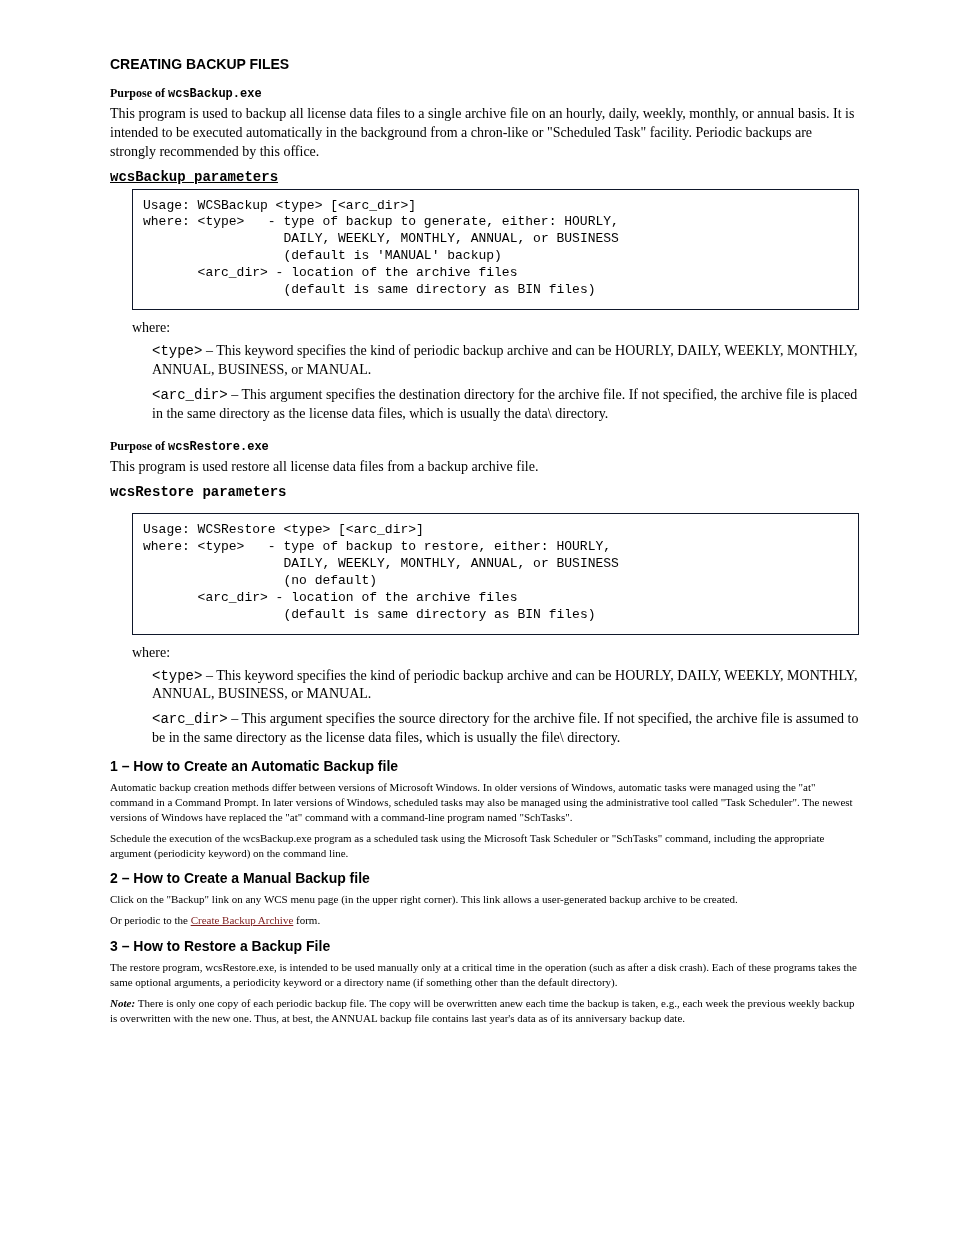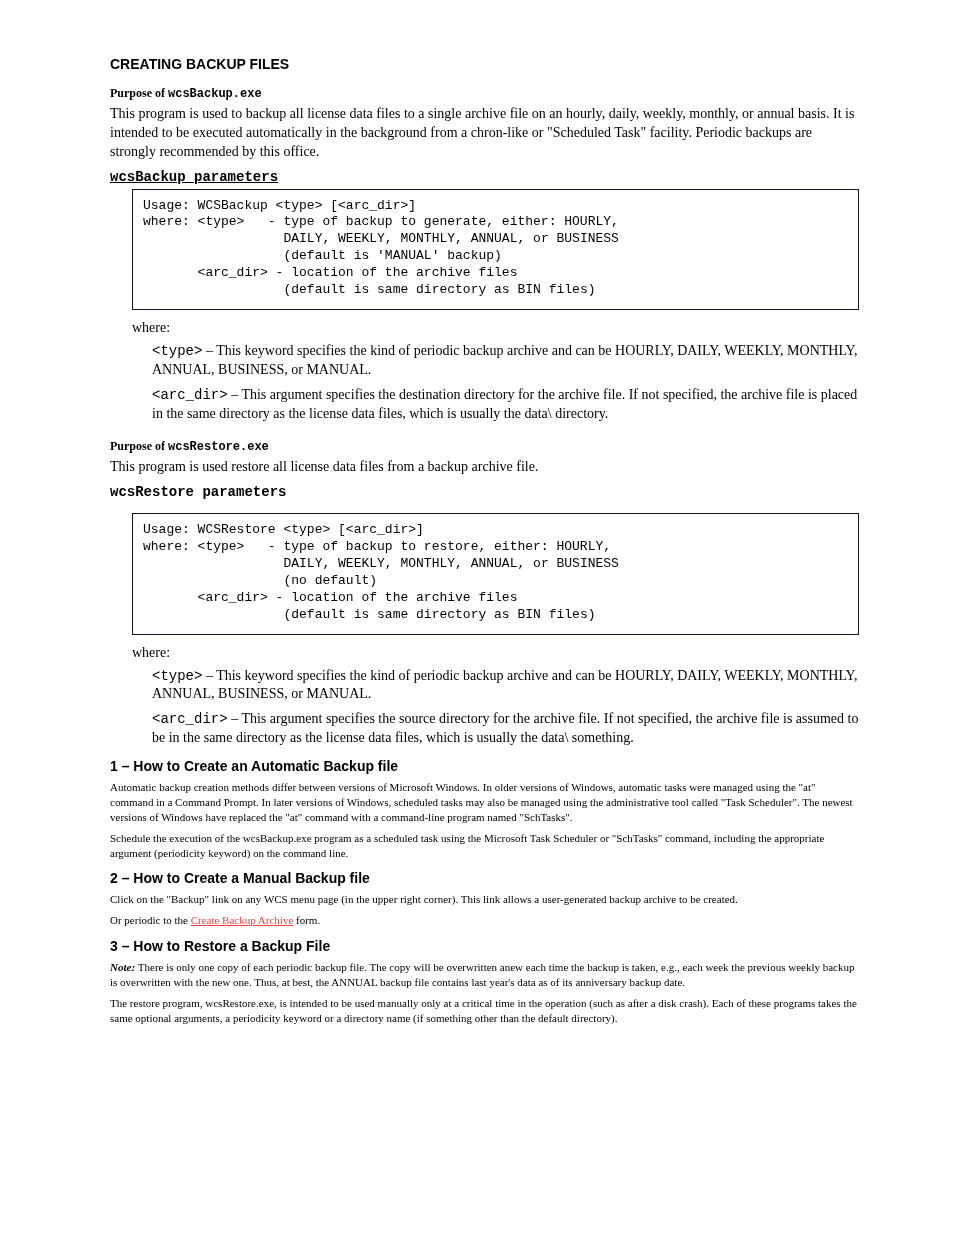--- a/index.html
+++ b/index.html
@@ -73,21 +73,21 @@
     margin-top: 10px;
     margin-bottom: 6px;
   }
   .num-content p {
     font-family: "Times New Roman", Times, serif;
     font-size: 11px;
     line-height: 1.35;
     margin: 0 0 6px 0;
   }
   a.link {
-    color: #ef4444;
+    color: #7f1d1d;
     text-decoration: underline;
   }
 </style>
 </head>
 <body>
 
 <div class="page">
 
   <div class="section-label">CREATING BACKUP FILES</div>
 
@@ -123,38 +123,38 @@
   <div class="codebox" id="restore-box">Usage: WCSRestore &lt;type&gt; [&lt;arc_dir&gt;]
 where: &lt;type&gt;   - type of backup to restore, either: HOURLY,
                   DAILY, WEEKLY, MONTHLY, ANNUAL, or BUSINESS
                   (no default)
        &lt;arc_dir&gt; - location of the archive files
                   (default is same directory as BIN files)</div>
 
   <div class="after-box-where">where:</div>
   <div id="restore-where" style="margin-left:42px;">
       <p class="para"><span class="code-inline">&lt;type&gt;</span> – <span>This keyword specifies the kind of periodic backup archive and can be HOURLY, DAILY, WEEKLY, MONTHLY, ANNUAL, BUSINESS, or MANUAL.</span></p>
-      <p class="para"><span class="code-inline">&lt;arc_dir&gt;</span> – <span>This argument specifies the source directory for the archive file. If not specified, the archive file is assumed to be in the same directory as the license data files, which is usually the data\ something.</span></p>
+      <p class="para"><span class="code-inline">&lt;arc_dir&gt;</span> – <span>This argument specifies the source directory for the archive file. If not specified, the archive file is assumed to be in the same directory as the license data files, which is usually the file\ directory.</span></p>
     </div>
 
   <div class="num-title">1 – How to Create an Automatic Backup file</div>
   <div class="num-content">
     <p>Automatic backup creation methods differ between versions of Microsoft Windows. In older versions of Windows, automatic tasks were managed using the "at" command in a Command Prompt. In later versions of Windows, scheduled tasks may also be managed using the administrative tool called "Task Scheduler". The newest versions of Windows have replaced the "at" command with a command-line program named "SchTasks".</p>
     <p>Schedule the execution of the wcsBackup.exe program as a scheduled task using the Microsoft Task Scheduler or "SchTasks" command, including the appropriate argument (periodicity keyword) on the command line.</p>
   </div>
 
   <div class="num-title">2 – How to Create a Manual Backup file</div>
   <div class="num-content">
     <p>Click on the "Backup" link on any WCS menu page (in the upper right corner). This link allows a user-generated backup archive to be created.</p>
     <p>
       <span>Or periodic to the </span><a href="#" class="link">Create Backup Archive</a><span> form.</span>
     </p>
   </div>
 
   <div class="num-title">3 – How to Restore a Backup File</div>
   <div class="num-content">
+    <p>The restore program, wcsRestore.exe, is intended to be used manually only at a critical time in the operation (such as after a disk crash). Each of these programs takes the same optional arguments, a periodicity keyword or a directory name (if something other than the default directory).</p>
     <p>
       <span style="font-style:italic; font-weight:bold;">Note: </span><span>There is only one copy of each periodic backup file. The copy will be overwritten anew each time the backup is taken, e.g., each week the previous weekly backup is overwritten with the new one. Thus, at best, the ANNUAL backup file contains last year's data as of its anniversary backup date.</span>
     </p>
-    <p>The restore program, wcsRestore.exe, is intended to be used manually only at a critical time in the operation (such as after a disk crash). Each of these programs takes the same optional arguments, a periodicity keyword or a directory name (if something other than the default directory).</p>
   </div>
 
 </div>
 
 </body></html>

